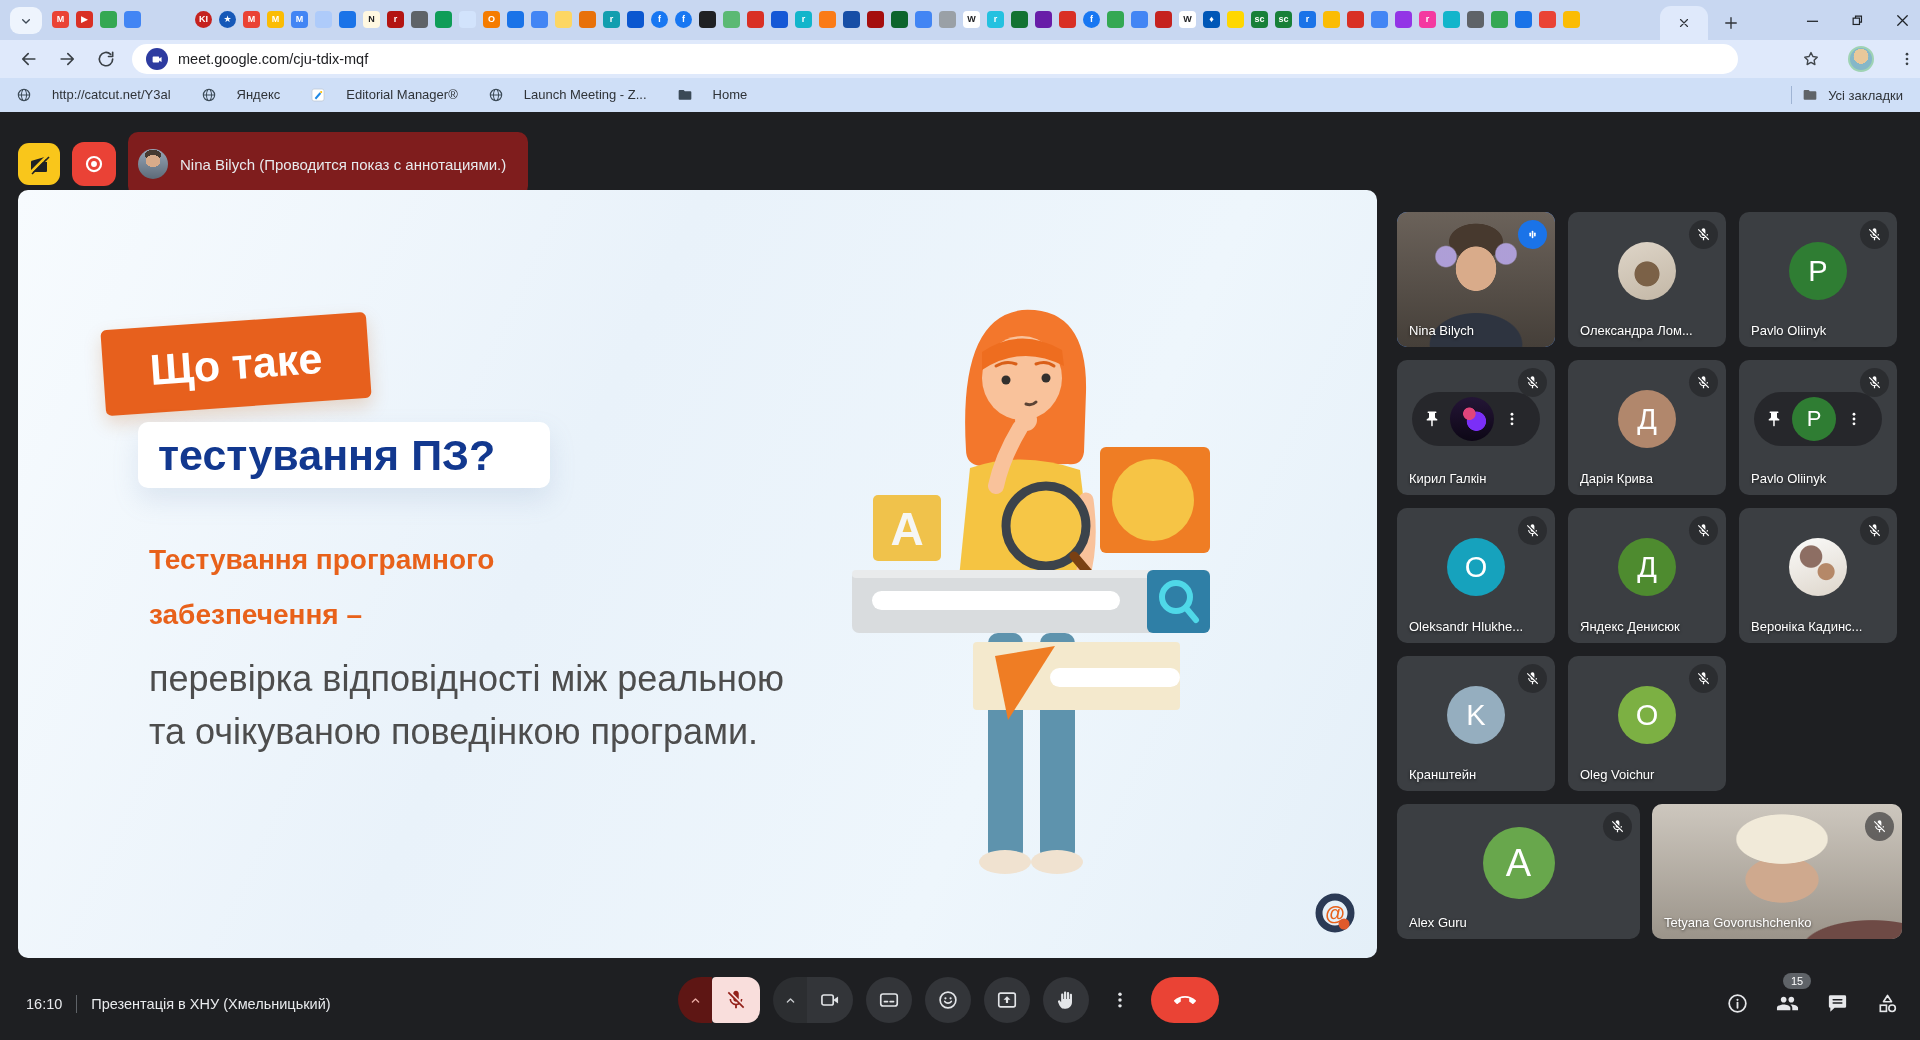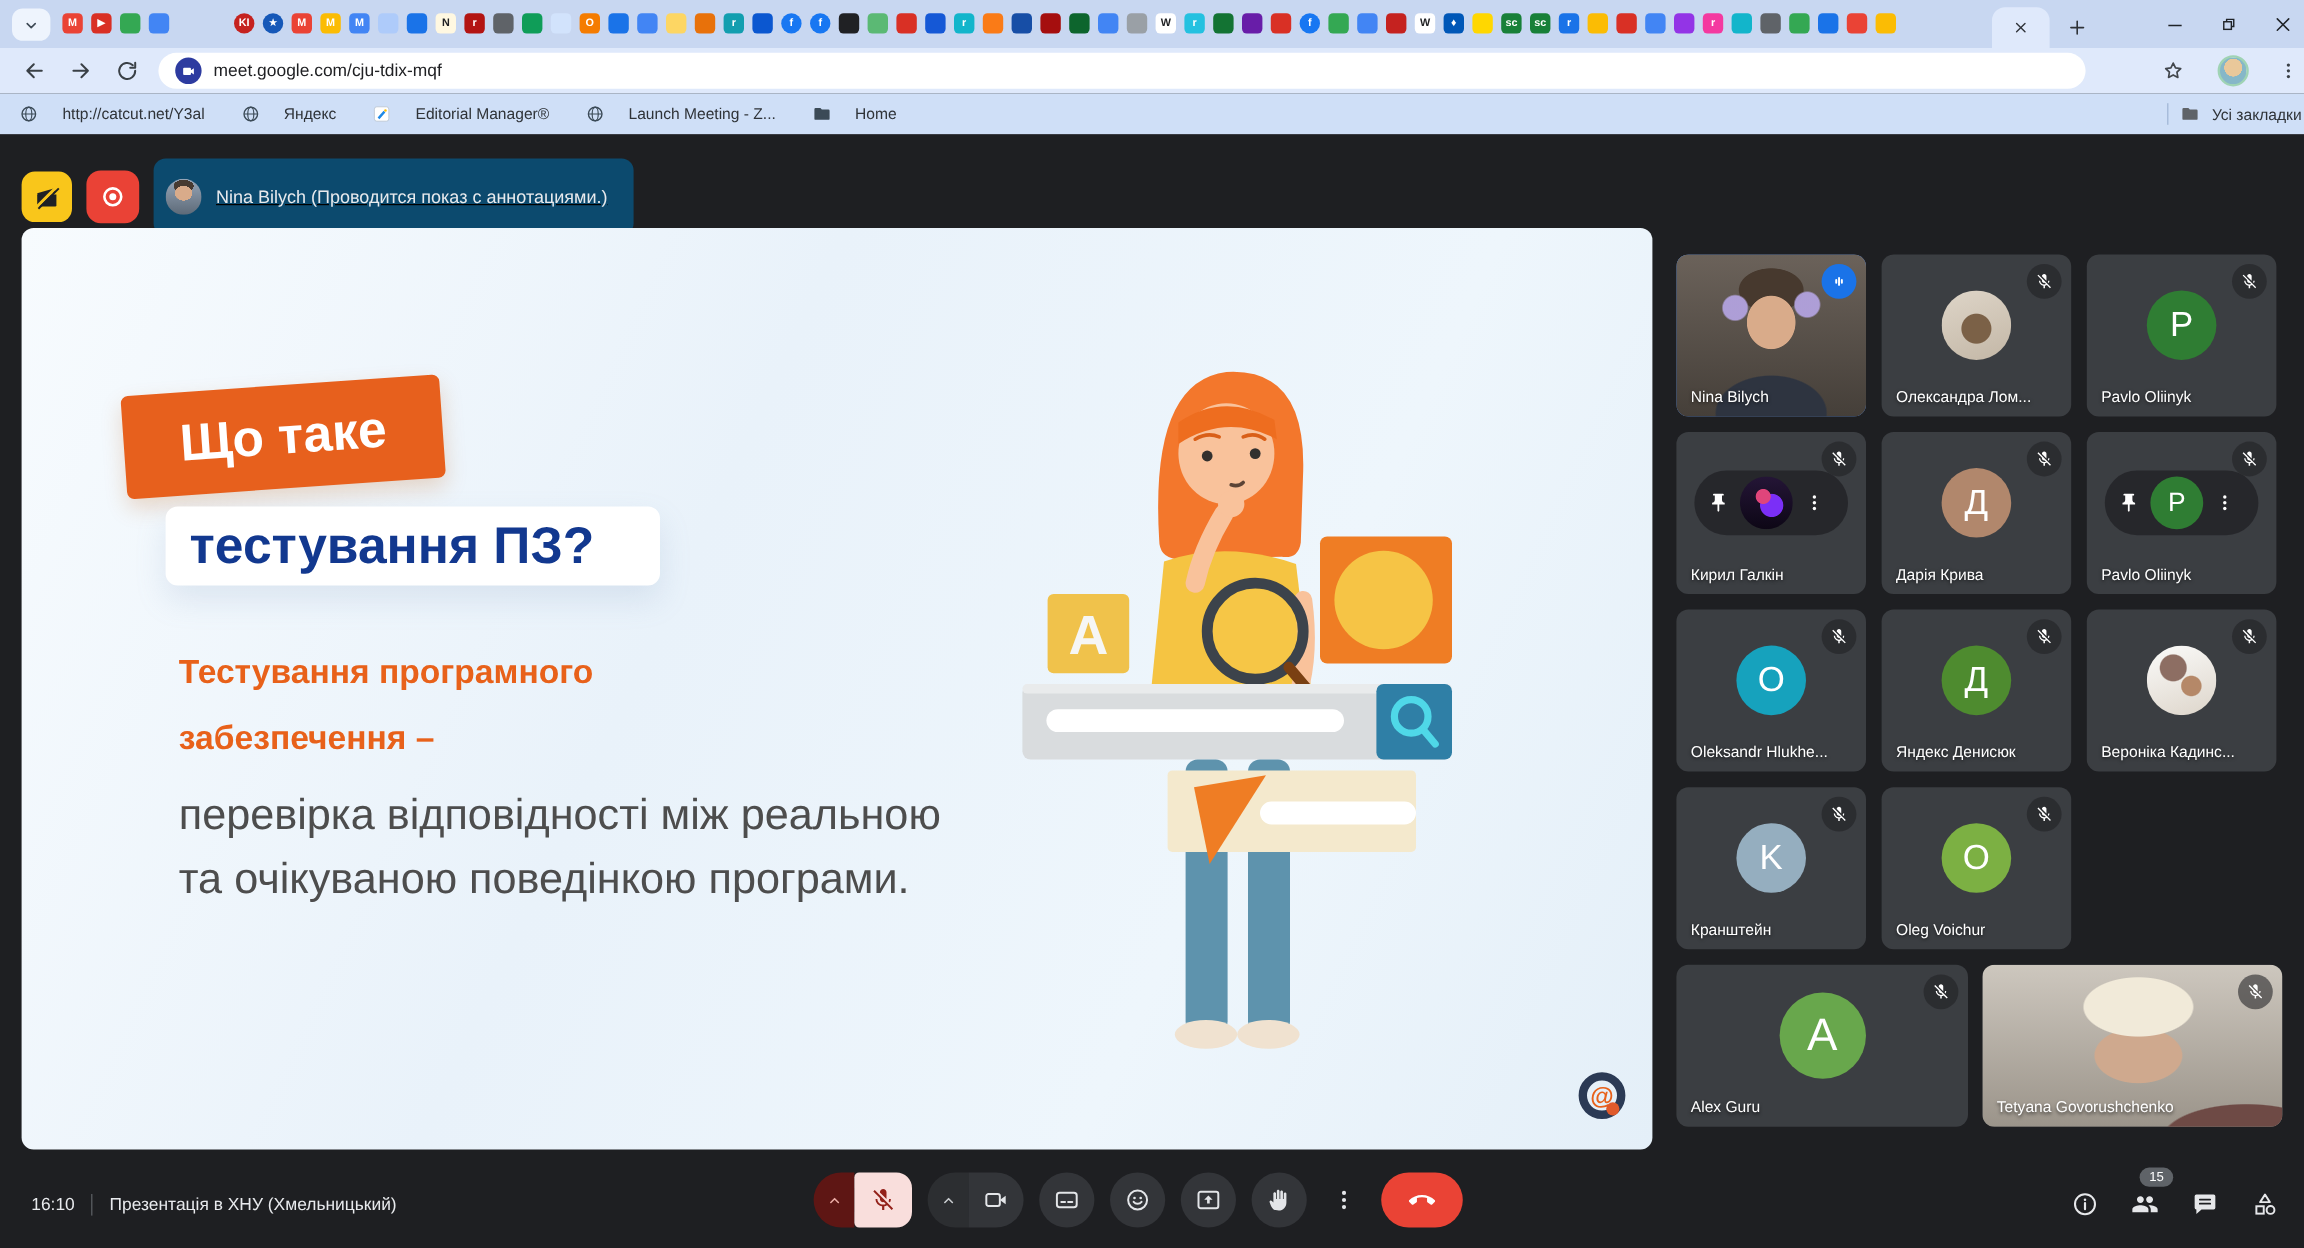--- a/index.html
+++ b/index.html
@@ -43,36 +43,36 @@
              background:radial-gradient(circle at 50% 38%, #e9c89a 0 42%, #86b7c8 43%); border:2px solid #9fd3b4; }
   .menu3 { position:absolute; left:1894px; top:6px; width:26px; height:26px; color:#3a4046;
            display:flex; align-items:center; justify-content:center; }
   .menu3 svg { width:18px; height:18px; }
 
   .bookmarksbar { position:absolute; top:78px; left:0; right:0; height:34px; background:#cfdff7;
                   display:flex; align-items:center; padding-left:16px; gap:30px; }
   .bm { display:flex; align-items:flex-start; gap:20px; font-size:13px; color:#2f3338; }
   .bm svg { width:16px; height:16px; color:#3b4a57; }
   .bm .em { color:#1e88e5; }
-  .bm-right { position:absolute; right:2px; top:0; height:34px; display:flex; align-items:center; gap:10px;
+  .bm-right { position:absolute; right:17px; top:0; height:34px; display:flex; align-items:center; gap:10px;
               font-size:13px; color:#2f3338; }
   .bm-right .vdiv { width:1px; height:18px; background:#9fb4d4; }
   .bm-right svg { width:16px; height:16px; color:#5f6368; }
 
   
   .meet { position:absolute; top:112px; left:0; right:0; bottom:0; background:#1e1f22; }
   .meet-topbar { position:absolute; top:20px; left:18px; display:flex; gap:12px; align-items:center; }
   .btn-annot { width:42px; height:42px; border-radius:11px; background:#f9c61b; display:flex;
                align-items:center; justify-content:center; color:#1f2125; }
   .btn-annot svg { width:24px; height:24px; }
   .btn-rec { width:44px; height:44px; border-radius:12px; background:#ea4236; display:flex;
              align-items:center; justify-content:center; color:#fff; }
   .btn-rec svg { width:26px; height:26px; }
-  .presenter { height:64px; background:#0c4a6e; border-radius:10px; display:flex; align-items:center;
-               gap:12px; padding:0 22px 0 10px;text-decoration:underline; }
+  .presenter { height:64px; background:#7f1d1d; border-radius:10px; display:flex; align-items:center;
+               gap:12px; padding:0 22px 0 10px; }
   .presenter .pav { width:30px; height:30px; border-radius:50%; flex:none;
     background: radial-gradient(ellipse 40% 34% at 50% 40%, #d9ab8a 0 60%, transparent 61%),
                 radial-gradient(ellipse 46% 28% at 50% 20%, #473a31 0 60%, transparent 61%),
                 linear-gradient(180deg,#97a6b8,#5d6a78); }
   .presenter span { color:#e8eaed; font-size:15px; white-space:nowrap; }
 
   
   .slide { position:absolute; left:18px; top:78px; width:1359px; height:768px; border-radius:10px; overflow:hidden;
            background:linear-gradient(115deg,#f7fbfe 0%,#e9f2fa 40%,#eef6fc 72%,#e4eff8 100%); }
   .slide-tag { position:absolute; left:85px; top:131px; width:266px; height:86px; background:#e7601d;

